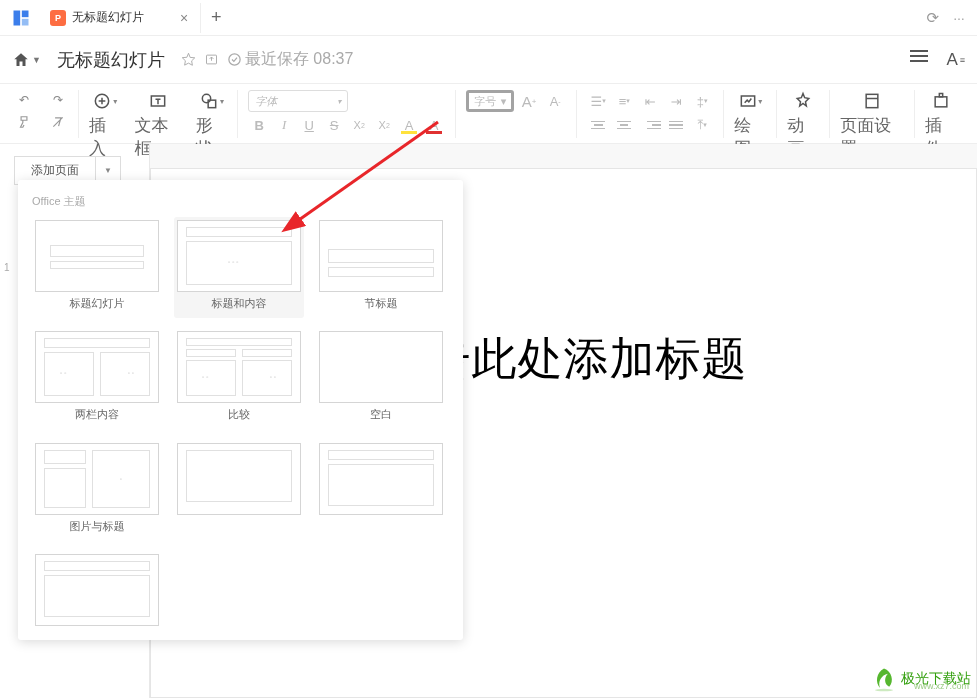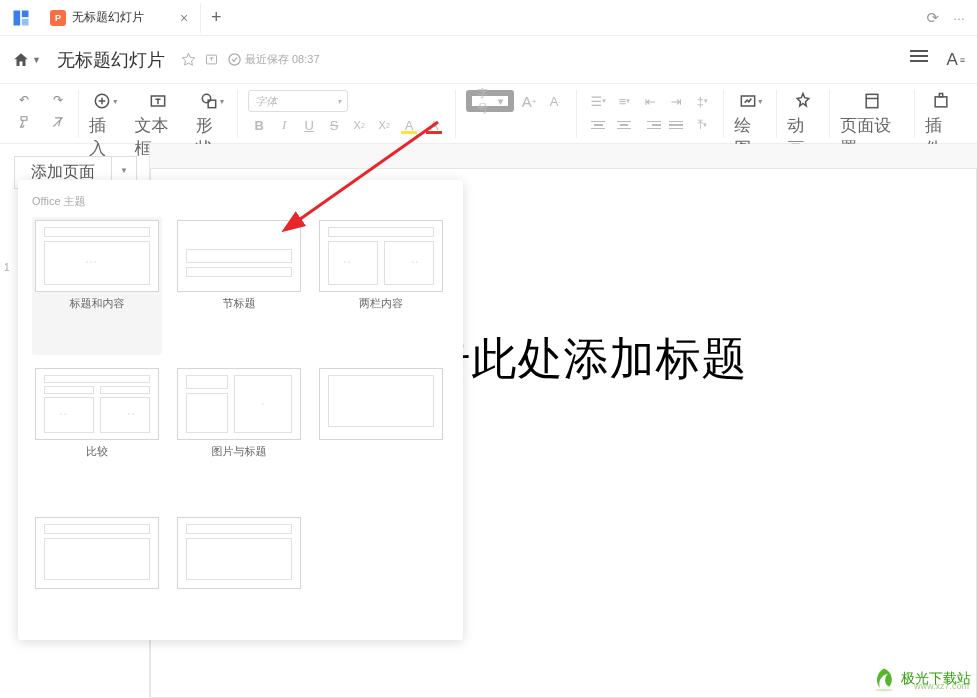--- a/index.html
+++ b/index.html
@@ -16,51 +16,51 @@
   .titlebar-right .treload { font-size:15px; }
   
   
   .docbar { height: 48px; display:flex; align-items:center; padding:0 12px; gap:10px; border-bottom:1px solid #eee; }
   .home-btn { display:flex; align-items:center; color:#555; }
   .home-btn svg { width:18px;height:18px; fill:#555; }
   .home-btn .chev { font-size:9px; margin-left:2px; color:#777; }
   .doc-title { font-size:18px; color:#333; margin-left:6px; }
   .doc-icons { display:flex; gap:8px; margin-left:6px; color:#999; align-items:center;}
   .doc-icons svg { width:15px;height:15px; stroke:#aaa; fill:none; stroke-width:1.5;}
-  .autosave { color:#aaa; font-size:11px; display:flex; align-items:center; gap:3px;}
+  .autosave { color:#aaa; font-size:16px; display:flex; align-items:center; gap:3px;}
   .docbar-right { margin-left:auto; display:flex; gap:18px; color:#555; }
   .docbar-right .menu-lines { display:flex; flex-direction:column; gap:3px; }
   .docbar-right .menu-lines span { width:18px; height:2px; background:#555; }
   .docbar-right .aa { font-size:17px; font-weight:500; display:flex; align-items:center; gap:2px;}
   
   
   .toolbar { height: 60px; display:flex; align-items:flex-start; padding:6px 10px; gap:0; border-bottom:1px solid #eee; }
   .tbgroup { display:flex; flex-direction:column; align-items:center; padding:0 10px; border-right:1px solid #eee; height:48px; justify-content:space-between; }
   .tbgroup.norow { flex-direction:row; gap:14px; align-items:flex-start; }
   .tbgroup:last-child { border-right:none; }
   .tbcol { display:flex; flex-direction:column; align-items:center; gap:2px; }
   .tbcol .ico { height:22px; display:flex; align-items:center; justify-content:center; color:#555; }
   .tbcol .lbl { font-size:17px; color:#666; }
   .minicol { display:flex; flex-direction:column; gap:2px; }
   .minicol .ic { width:20px; height:20px; display:flex; align-items:center; justify-content:center; color:#888; }
   .fontbox { width:100px; height:22px; border:1px solid #ddd; border-radius:3px; display:flex; align-items:center; padding:0 6px; color:#bbb; font-size:11px; justify-content:space-between;}
   .fontbox .dd { font-size:8px; }
-  .sizebox { width:48px; height:22px; border:6px solid #a3a3a3; border-radius:3px; display:flex; align-items:center; padding:0 5px; color:#bbb; font-size:11px; justify-content:space-between;}
+  .sizebox { width:48px; height:22px; border:3px solid #a3a3a3; border-radius:3px; display:flex; align-items:center; padding:0 5px; color:#bbb; font-size:11px; justify-content:space-between;}
   .fmtbtn { width:22px; height:22px; display:flex; align-items:center; justify-content:center; color:#bbb; font-size:13px; }
   .fmtrow { display:flex; gap:3px; }
   .tbwrap { display:flex; flex-direction:column; gap:2px; }
   .alignbtn { width:22px;height:20px; display:flex;flex-direction:column;gap:2px;align-items:center;justify-content:center;}
   .alignbtn span { height:1.5px; background:#bbb; }
   .colorbar { position:absolute; bottom:2px; left:3px; right:3px; height:3px; }
   
   
   .maincontent { display:flex; height:calc(698px - 36px - 48px - 60px); position:relative; }
   .leftpanel { width:150px; padding-top:12px; border-right:1px solid #e8e8e8; }
   .addpage { display:flex; margin-left:14px; }
-  .addpage .btn { border:1px solid #ddd; padding:5px 16px; font-size:16px; color:#555; border-right:none; }
+  .addpage .btn { border:1px solid #ddd; padding:5px 16px; font-size:12px; color:#555; border-right:none; }
   .addpage .drop { border:1px solid #ddd; padding:5px 8px; }
   .slidenum { position:absolute; left:4px; top:118px; color:#aaa; font-size:10px; }
   
   .dropdown { position:absolute; left:18px; top:36px; width:445px; height:460px; background:#fff; box-shadow:0 2px 12px rgba(0,0,0,0.15); border-radius:3px; padding:14px 8px 8px 14px; z-index:10; }
   .dropdown .hdr { color:#aaa; font-size:11px; margin-bottom:8px; }
   .layout-grid { display:grid; grid-template-columns:repeat(3,130px); gap:10px 12px; overflow-y:auto; height:420px; padding-right:6px;}
   .layout-grid::-webkit-scrollbar { width:6px; }
   .layout-grid::-webkit-scrollbar-thumb { background:#ccc; border-radius:3px; }
   .layout-item { display:flex; flex-direction:column; align-items:center; gap:4px; cursor:pointer; padding:3px; border-radius:3px;}
   .layout-item.sel { background:#f5f5f5; }
@@ -325,20 +325,27 @@
     <div class="addpage">
       <div class="btn">添加页面</div>
       <div class="drop"><span style="font-size:8px;color:#888;">▼</span></div>
     </div>
     <span class="slidenum">1</span>
 
     <div class="dropdown">
       <div class="hdr">Office 主题</div>
       <div class="layout-grid">
 
+        <div class="layout-item">
+          <div class="layout-thumb">
+              <div class="ph" style="left:14px;right:14px;top:24px;height:12px;"></div>
+              <div class="ph" style="left:14px;right:14px;top:40px;height:8px;"></div>
+            </div>
+          <span class="layout-label">标题幻灯片</span>
+        </div>
         <div class="layout-item sel">
           <div class="layout-thumb">
               <div class="ph" style="left:8px;right:8px;top:6px;height:10px;"></div>
               <div class="ph" style="left:8px;right:8px;top:20px;bottom:6px;"></div>
               <div class="dots" style="left:50px;top:38px;">▫▫▫</div>
             </div>
           <span class="layout-label">标题和内容</span>
         </div>
         <div class="layout-item">
           <div class="layout-thumb">
@@ -364,20 +371,24 @@
               <div class="ph" style="left:8px;top:17px;width:50px;height:8px;"></div>
               <div class="ph" style="right:8px;top:17px;width:50px;height:8px;"></div>
               <div class="ph" style="left:8px;top:28px;bottom:6px;width:50px;"></div>
               <div class="ph" style="right:8px;top:28px;bottom:6px;width:50px;"></div>
               <div class="dots" style="left:24px;top:42px;">▫▫</div>
               <div class="dots" style="right:22px;top:42px;">▫▫</div>
             </div>
           <span class="layout-label">比较</span>
         </div>
 
+        <div class="layout-item">
+          <div class="layout-thumb"></div>
+          <span class="layout-label">空白</span>
+        </div>
         <div class="layout-item">
           <div class="layout-thumb">
               <div class="ph" style="left:8px;top:6px;width:42px;height:14px;"></div>
               <div class="ph" style="left:8px;top:24px;bottom:6px;width:42px;"></div>
               <div class="ph" style="right:8px;top:6px;bottom:6px;width:58px;"></div>
               <div class="dots" style="right:34px;top:32px;">▫</div>
             </div>
           <span class="layout-label">图片与标题</span>
         </div>
 

